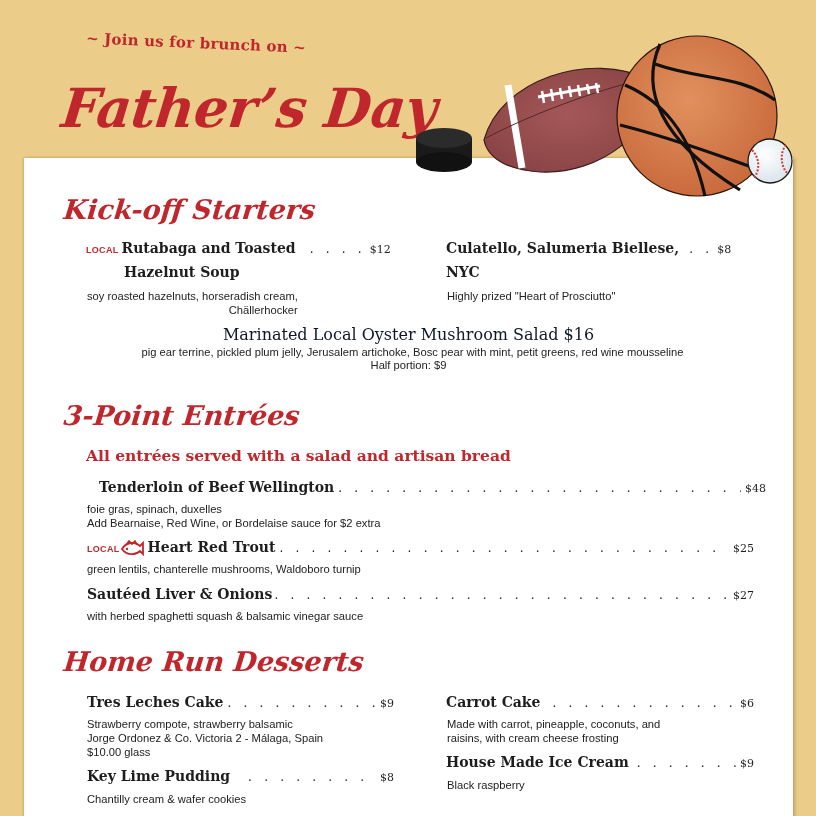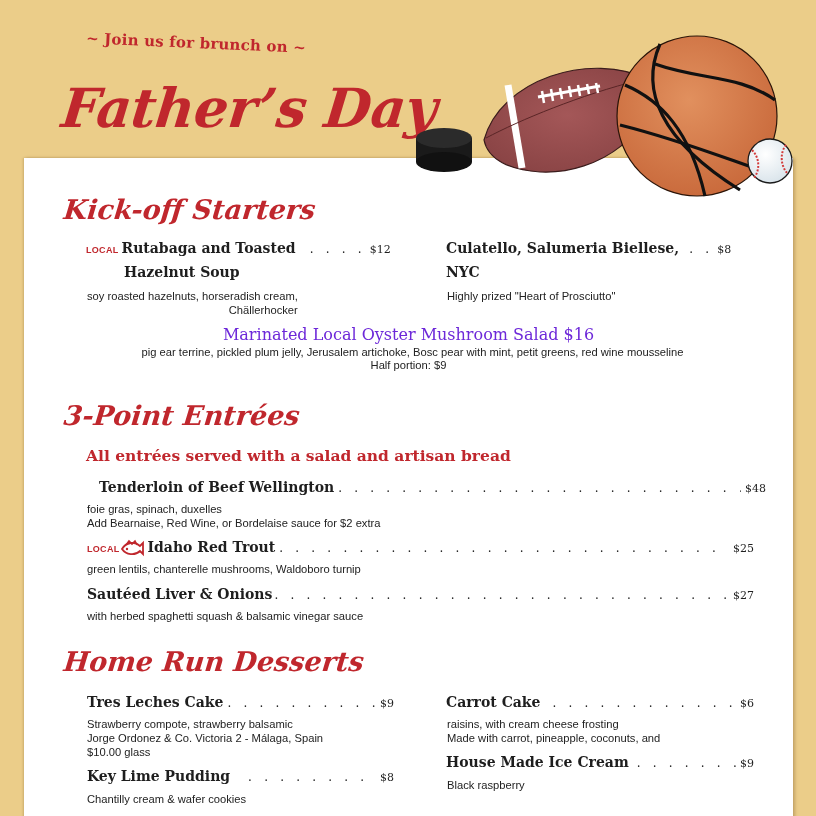--- a/index.html
+++ b/index.html
@@ -18,21 +18,21 @@
   .item-name { font-family: "DejaVu Serif", serif; font-weight: bold; font-size: 14px; color: #1e1e1e; white-space: nowrap; }
   .price { font-family: "DejaVu Serif", serif; font-size: 11px; color: #1e1e1e; }
   .desc { font-family: "Liberation Sans", sans-serif; font-size: 11.2px; color: #222; line-height: 14px; }
   .local { font-family: "Liberation Sans", sans-serif; font-weight: bold; font-size: 9px; color: #c0272d; letter-spacing: 0.3px; vertical-align: 6px; margin-right: 3px; }
 
   .row { position: absolute; display: flex; align-items: baseline; }
   .dots { flex: 1; overflow: hidden; white-space: nowrap; font-family: "DejaVu Serif", serif; font-size: 12px; letter-spacing: 4.2px; margin: 0 4px; color: #1e1e1e; }
   .abs { position: absolute; }
 
   .feature { position: absolute; left: 24px; width: 769px; text-align: center; }
-  .feature-name { font-family: "DejaVu Serif", serif; font-size: 16px; color: #6d28d9; }
+  .feature-name { font-family: "DejaVu Serif", serif; font-size: 16px; color: #0f172a; }
   .feature-desc { font-size: 11.2px; line-height: 13px; color: #222; font-family: "Liberation Sans", sans-serif; }
 
   .subnote { position: absolute; left: 86px; top: 446px; font-family: "DejaVu Serif", serif; font-weight: bold; font-size: 15.5px; color: #c0272d; }
 </style>
 </head>
 <body>
 
 <div class="tagline">~ Join us for brunch on ~</div>
 <div class="title">Father’s Day</div>
 
@@ -132,21 +132,21 @@
   <div>Add Bearnaise, Red Wine, or Bordelaise sauce for $2 extra</div>
 </div>
 
 <div class="row" style="left:87px; top:539px; width:667px;">
   <span class="local" style="vertical-align:2px; margin-right:0;">LOCAL</span>
   <svg width="24" height="18" viewBox="0 0 24 18" style="margin-right:4px; align-self:center;">
     <path d="M2,10 C6,3 15,2 20,7 L23,4 L23,15 L20,12 C15,17 6,16 2,10 Z" fill="none" stroke="#c0272d" stroke-width="1.8"></path>
     <path d="M6,6 L9,2 L12,5 L15,2 L17,6" fill="none" stroke="#c0272d" stroke-width="1.6"></path>
     <circle cx="7" cy="10" r="1.2" fill="#c0272d"></circle>
   </svg>
-  <span class="item-name">Idaho Red Trout</span>
+  <span class="item-name">Heart Red Trout</span>
   <span class="dots">. . . . . . . . . . . . . . . . . . . . . . . . . . . . . . . . . . . . . . . . . . . . . . . . . . . . . . . . . . . . . . . . . . . . . . . . . . . . .</span>
   <span class="price">$25</span>
 </div>
 <div class="abs desc" style="left:87px; top:562px;">green lentils, chanterelle mushrooms, Waldoboro turnip</div>
 
 <div class="row" style="left:87px; top:586px; width:667px;">
   <span class="item-name">Sautéed Liver &amp; Onions</span>
   <span class="dots" style="margin-left:2px;">. . . . . . . . . . . . . . . . . . . . . . . . . . . . . . . . . . . . . . . . . . . . . . . . . . . . . . . . . . . . . . . . . . . . . . . . . . . . .</span>
   <span class="price">$27</span>
 </div>
@@ -171,22 +171,22 @@
   <span class="price">$8</span>
 </div>
 <div class="abs desc" style="left:87px; top:792px;">Chantilly cream &amp; wafer cookies</div>
 
 <div class="row" style="left:446px; top:694px; width:308px;">
   <span class="item-name">Carrot Cake</span>
   <span class="dots" style="margin-left:12px;">. . . . . . . . . . . . . . . . . . . . . . . . . . . . . . . . . . . . . . . . . . . . . . . . . . . . . . . . . . . . . . . . . . . . . . . . . . . . .</span>
   <span class="price">$6</span>
 </div>
 <div class="abs desc" style="left:447px; top:717px;">
+  <div>Made with carrot, pineapple, coconuts, and</div>
   <div>raisins, with cream cheese frosting</div>
-  <div>Made with carrot, pineapple, coconuts, and</div>
 </div>
 
 <div class="row" style="left:446px; top:754px; width:308px;">
   <span class="item-name">House Made Ice Cream</span>
   <span class="dots" style="margin-left:8px;">. . . . . . . . . . . . . . . . . . . . . . . . . . . . . . . . . . . . . . . . . . . . . . . . . . . . . . . . . . . . . . . . . . . . . . . . . . . . .</span>
   <span class="price">$9</span>
 </div>
 <div class="abs desc" style="left:447px; top:778px;">Black raspberry</div>
 
 </body></html>

